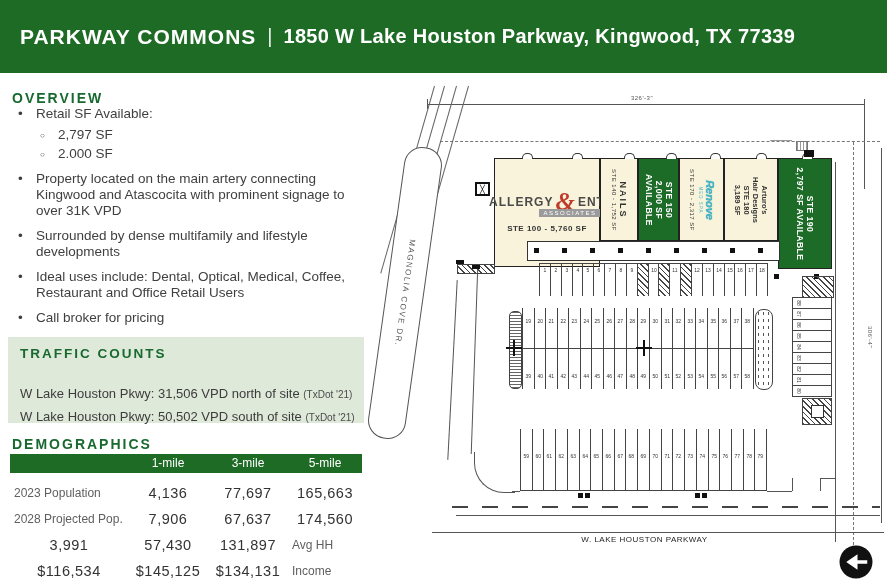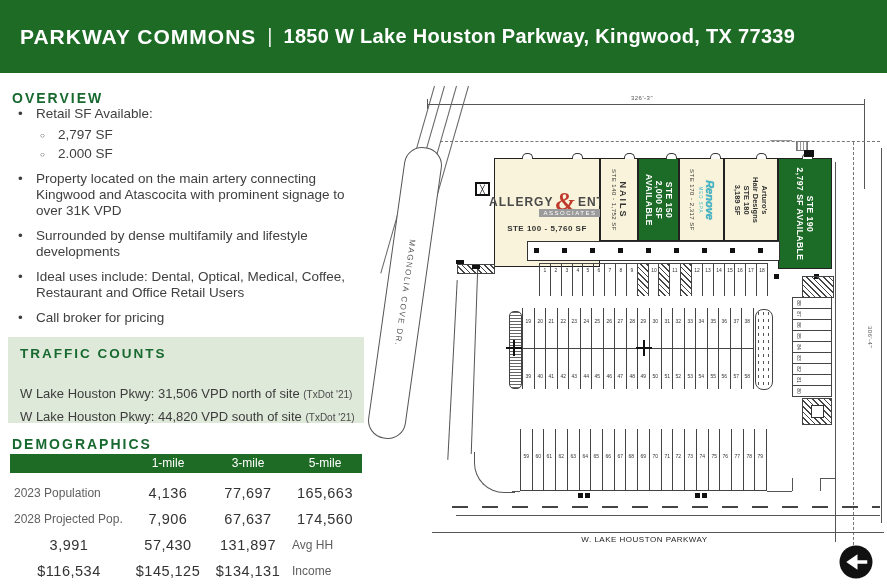--- a/index.html
+++ b/index.html
@@ -124,21 +124,21 @@
   <li>Call broker for pricing</li>
 </ul>
 
 <div class="traffic">
   <div class="t-head">TRAFFIC COUNTS</div>
   <div class="t-line">
     <span>W Lake Houston Pkwy: 31,506 VPD north of site</span>
     <span class="t-src">(TxDot '21)</span>
   </div>
   <div class="t-line">
-    <span>W Lake Houston Pkwy: 44,820 VPD south of site</span>
+    <span>W Lake Houston Pkwy: 50,502 VPD south of site</span>
     <span class="t-src">(TxDot '21)</span>
   </div>
 </div>
 
 <div class="sec-heading" id="demographics-heading">DEMOGRAPHICS</div>
 <div class="demo-table">
   <div class="demo-hcell"></div>
   <div class="demo-hcell">1-mile</div>
   <div class="demo-hcell">3-mile</div>
   <div class="demo-hcell">5-mile</div>

